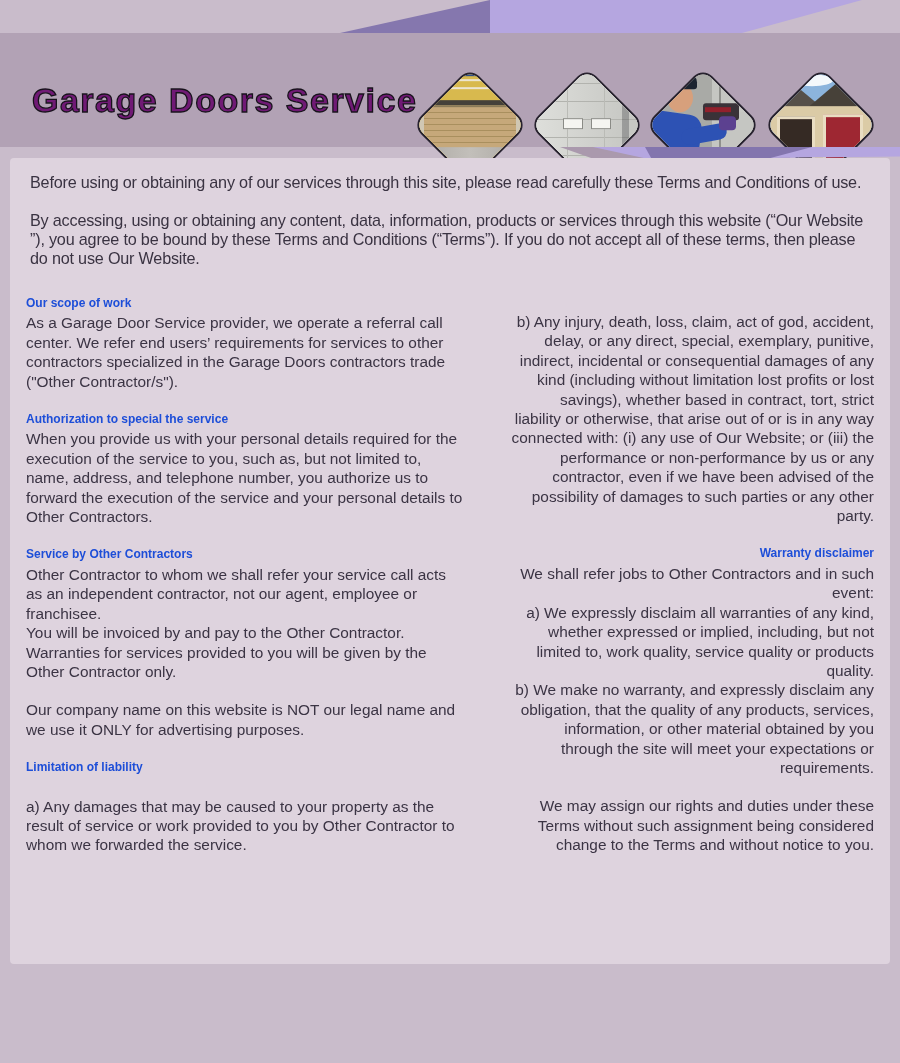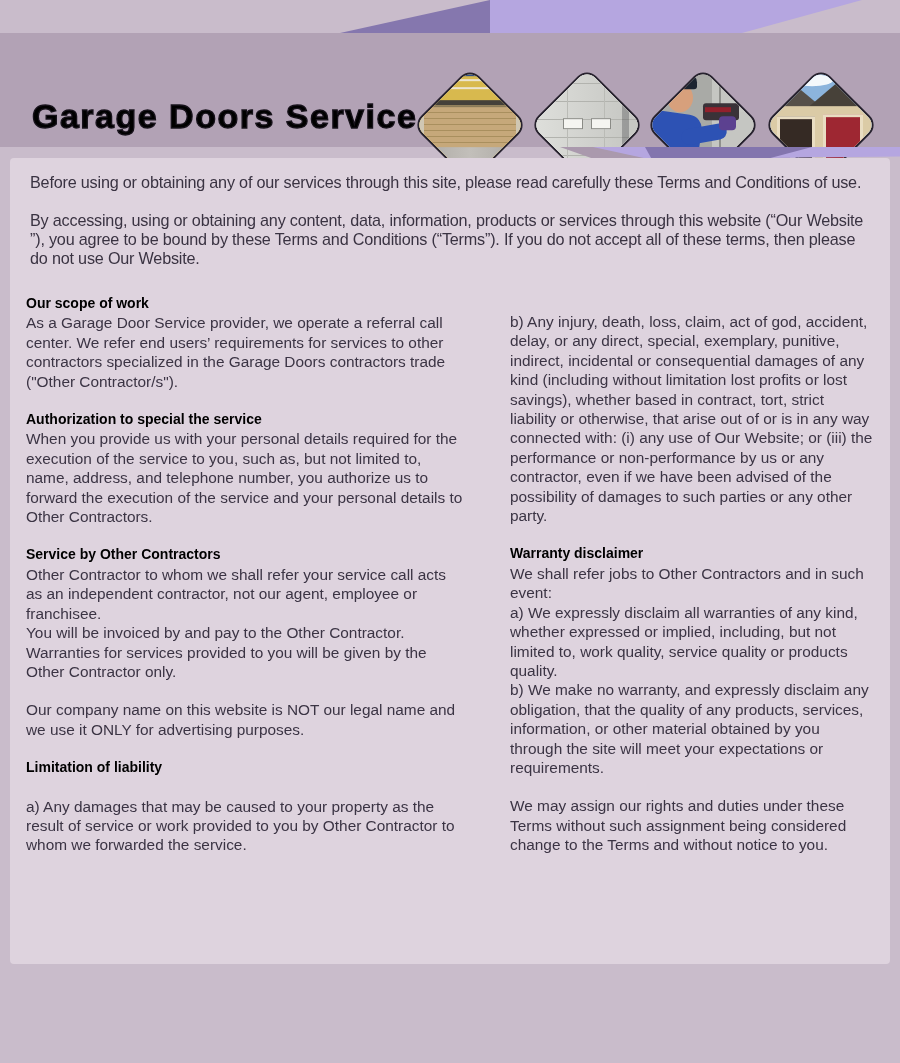--- a/index.html
+++ b/index.html
@@ -12,22 +12,22 @@
 
   
   .top-strip { position:absolute; left:0; top:0; width:900px; height:33px; background:#c9bccb; overflow:hidden; }
   .tri-purple { position:absolute; left:340px; top:0; width:300px; height:33px; background:#8577ae;
     clip-path:polygon(50% 0, 100% 100%, 0 100%); }
   .band-periwinkle { position:absolute; left:490px; top:0; width:372px; height:33px; background:#b5a6e0;
     clip-path:polygon(0 0, 100% 0, 67.7% 100%, 0 100%); }
 
   .header-band { position:absolute; left:0; top:33px; width:900px; height:114px; background:#b2a2b5; }
   .brand-title {
-    position:absolute; left:32px; top:16px; height:134px; display:flex; align-items:center;
-    font-size:34px; font-weight:700; letter-spacing:1.5px; color:#000000;
+    position:absolute; left:32px; top:0; height:134px; display:flex; align-items:center;
+    font-size:34px; font-weight:700; letter-spacing:1.5px; color:#701a75;
     -webkit-text-stroke:1.3px #17121b;
   }
 
   
   .under-decor { position:absolute; left:0; top:147px; width:900px; height:20px; pointer-events:none; }
   .ud-shadow { position:absolute; left:560px; top:0; width:230px; height:13px; background:#aa99ad;
     clip-path:polygon(0 0, 100% 0, 100% 100%, 16% 100%); }
   .ud-peri { position:absolute; left:593px; top:0; width:307px; height:12px; background:#b5a6e0;
     clip-path:polygon(0 0, 100% 0, 100% 80%, 18% 100%); }
   .ud-dark { position:absolute; left:645px; top:0; width:167px; height:15px; background:#8375ae;
@@ -100,24 +100,24 @@
   .panel {
     width:880px; height:806px; margin:11px auto 0; box-sizing:border-box;
     background:#ded3de; border-radius:4px; padding:15px 10px 18px; overflow:hidden;
   }
   .intro p {
     margin:0 4px 19px; padding:0 6px;
     font-size:16.2px; line-height:19px; letter-spacing:-0.2px; color:#3a3342;
   }
   .cols { display:flex; gap:44px; padding:0 6px; margin-top:26px; }
   .col-left  { width:440px; flex:none; }
-  .col-right { width:364px; flex:none; padding-top:18px; }
+  .col-right { width:364px; flex:none; padding-top:18px;text-align:right; }
   .sec { margin-bottom:19px; }
   .sec h3 {
-    margin:0; font-size:14px; line-height:19.4px; font-weight:700; color:#000000;
+    margin:0; font-size:12px; line-height:19.4px; font-weight:700; color:#1d4ed8;
   }
   .sec p {
     margin:0; font-size:15.4px; line-height:19.4px; color:#3b3444; white-space:pre-line;
   }
 </style>
 </head>
 <body>
 
 <div class="top-strip">
   <div class="tri-purple"></div>

